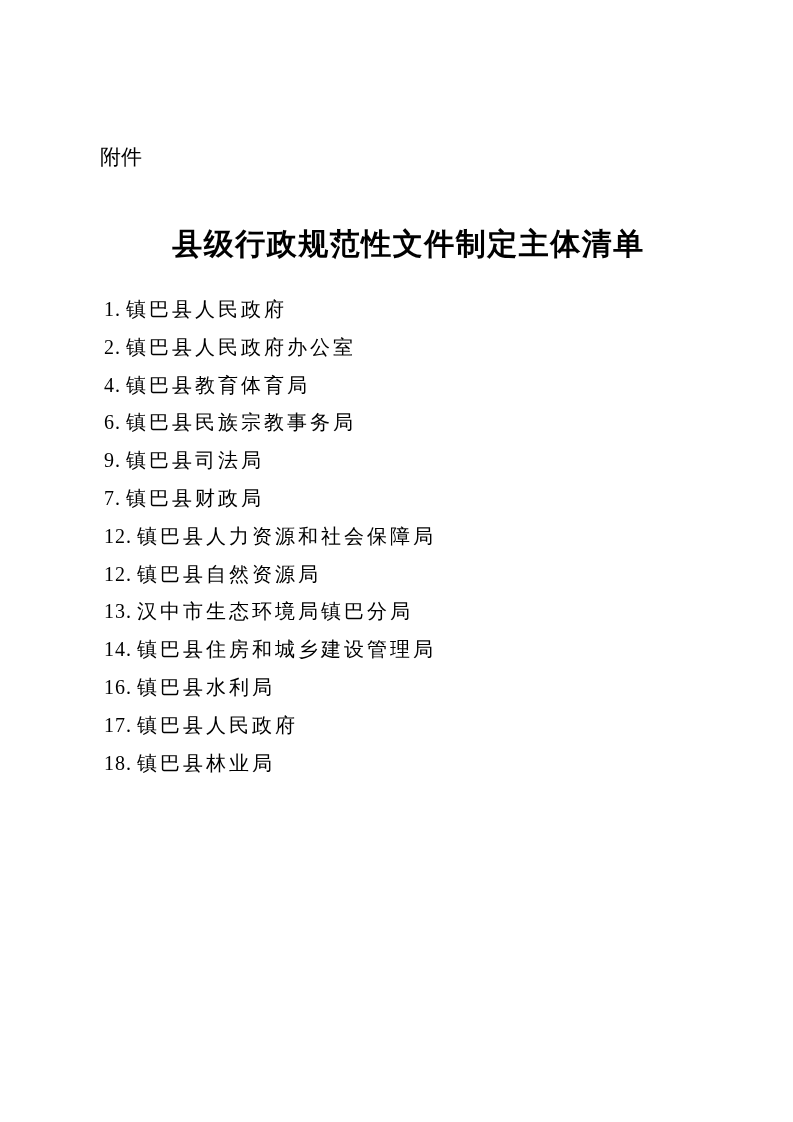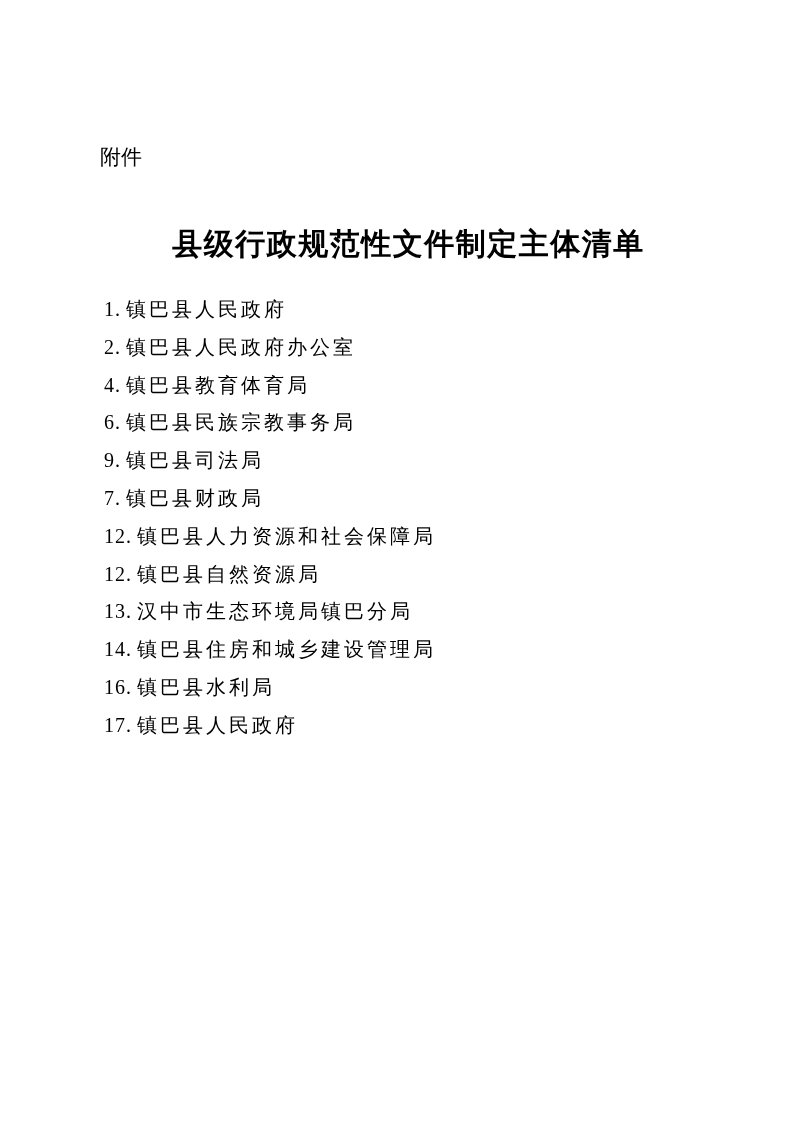--- a/index.html
+++ b/index.html
@@ -94,20 +94,21 @@
       <li class="subject-item"><span class="item-number">4.</span><span class="item-name">镇巴县教育体育局</span></li>
       <li class="subject-item"><span class="item-number">6.</span><span class="item-name">镇巴县民族宗教事务局</span></li>
       <li class="subject-item"><span class="item-number">9.</span><span class="item-name">镇巴县司法局</span></li>
       <li class="subject-item"><span class="item-number">7.</span><span class="item-name">镇巴县财政局</span></li>
       <li class="subject-item"><span class="item-number">12.</span><span class="item-name">镇巴县人力资源和社会保障局</span></li>
       <li class="subject-item"><span class="item-number">12.</span><span class="item-name">镇巴县自然资源局</span></li>
       <li class="subject-item"><span class="item-number">13.</span><span class="item-name">汉中市生态环境局镇巴分局</span></li>
       <li class="subject-item"><span class="item-number">14.</span><span class="item-name">镇巴县住房和城乡建设管理局</span></li>
       <li class="subject-item"><span class="item-number">16.</span><span class="item-name">镇巴县水利局</span></li>
       <li class="subject-item"><span class="item-number">17.</span><span class="item-name">镇巴县人民政府</span></li>
+      <li class="subject-item"><span class="item-number">18.</span><span class="item-name">镇巴县林业局</span></li>
     </ol>
 
   <div class="page-footer">
     <span class="dash">—</span>
     <span class="num">3</span>
     <span class="dash">—</span>
   </div>
 
 </div>
 

